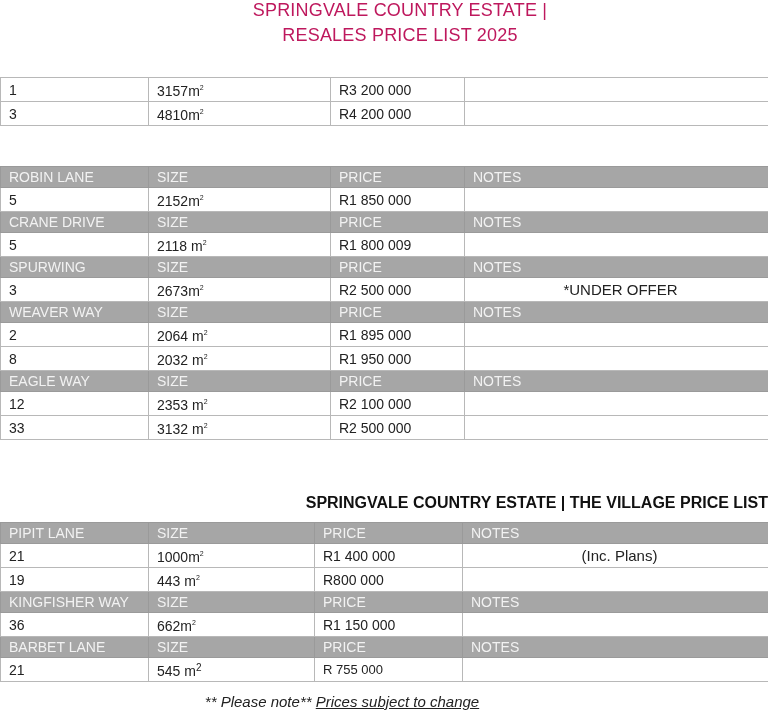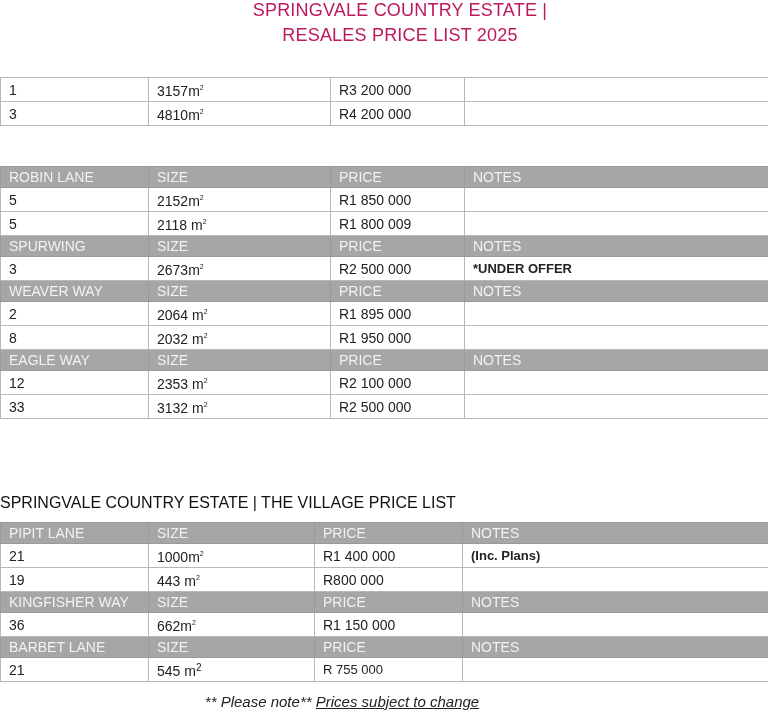--- a/index.html
+++ b/index.html
@@ -7,28 +7,28 @@
          font-family:"Liberation Sans", "DejaVu Sans", sans-serif; color:#222; }
   .title { position:absolute; left:16px; width:768px; text-align:center;
            font-size:18px; color:#be185d; letter-spacing:0.2px; }
   .t1 { top:0px; }
   .t2 { top:25px; }
   table { position:absolute; border-collapse:collapse; table-layout:fixed; }
   td { border:1px solid #b8b8b8; padding:0 0 0 8px; height:20px; font-size:14px;
        line-height:20px; white-space:nowrap; overflow:hidden; vertical-align:middle; }
   tr.hdr td { background:#a6a6a6; color:#f2f2f2; border-color:#9a9a9a; }
   tr.row td { background:#ffffff; color:#222; }
-  td.bold { font-weight:bold; font-size:13px; }
+  td.bold { font-weight:normal; font-size:15px;text-align:center; }
   sup { font-size:7px; vertical-align:6px; }
   .sup-big { font-size:10px; vertical-align:5px; }
   #tbl-resale-1 { left:0; top:77px; width:768px; }
   #tbl-resale-2 { left:0; top:166px; width:768px; }
   #tbl-village { left:0; top:522px; width:768px; }
-  .v-title { position:absolute; top:494px; left:0; width:768px; text-align:left;
-             font-size:16px; font-weight:normal; color:#111; }
+  .v-title { position:absolute; top:494px; left:0; width:768px; text-align:right;
+             font-size:16px; font-weight:bold; color:#111; }
   .footer { position:absolute; top:693px; left:0; width:684px; text-align:center;
             font-size:15px; font-style:italic; color:#222; }
   .footer .u { text-decoration:underline; }
   td.small { font-size:13px; }
 </style>
 </head>
 <body>
 
 <div class="title t1">SPRINGVALE COUNTRY ESTATE |</div>
 <div class="title t2">RESALES PRICE LIST 2025</div>
@@ -71,20 +71,26 @@
     <td>PRICE</td>
     <td>NOTES</td>
   </tr>
   <tr class="row">
     <td>5</td>
     <td><span>2152m</span><sup>2</sup></td>
     <td>R1 850 000</td>
     <td></td>
   </tr>
 
+  <tr class="hdr">
+    <td>CRANE DRIVE</td>
+    <td>SIZE</td>
+    <td>PRICE</td>
+    <td>NOTES</td>
+  </tr>
   <tr class="row">
     <td>5</td>
     <td><span>2118 m</span><sup>2</sup></td>
     <td>R1 800 009</td>
     <td></td>
   </tr>
 
   <tr class="hdr">
     <td>SPURWING</td>
     <td>SIZE</td>

